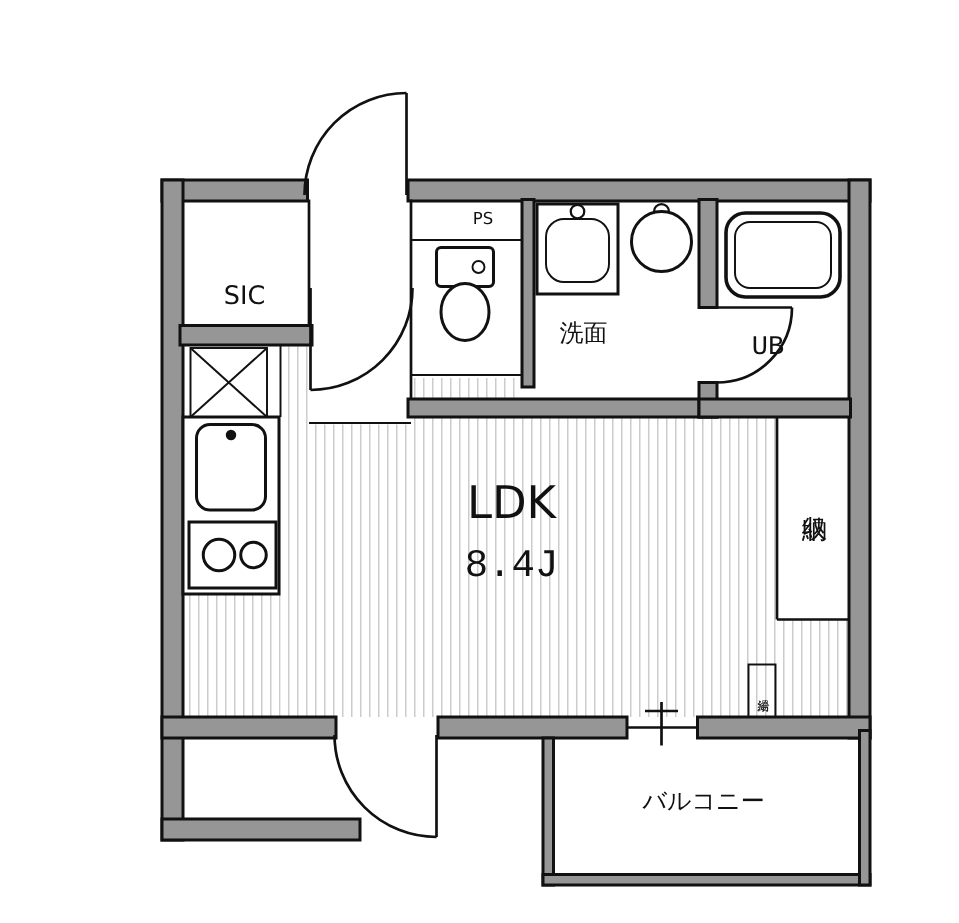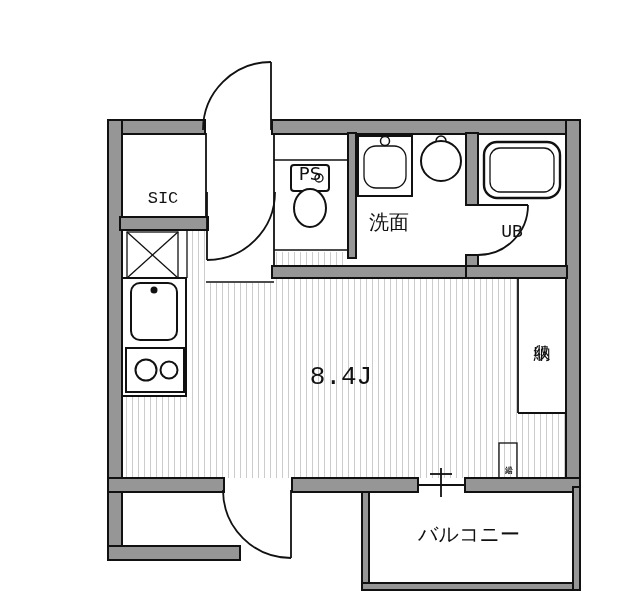--- a/index.html
+++ b/index.html
@@ -120,22 +120,23 @@
 
     <g>
       <line class="ln" x1="418" y1="485" x2="465" y2="485"></line>
       <line class="ln" x1="441" y1="468" x2="441" y2="497"></line>
       <line class="ln" x1="430" y1="474" x2="452" y2="474"></line>
     </g>
 
     <rect class="fxthin" x="499" y="443" width="18" height="35" fill="#ffffff"></rect>
   </svg>
 
-  <div class="label" style="left:163px;top:198px;font-size:17px;font-family:Liberation Mono, monospace;">SIC</div>
-  <div class="label" style="left:310px;top:146px;font-size:18px;margin-top:28px;">PS</div>
-  <div class="label" style="left:389px;top:222px;font-size:20px;">洗面</div>
+  <div class="label" style="left:163px;top:198px;font-size:17px;">SIC</div>
+  <div class="label" style="left:322px;top:146px;font-size:11px;">PS</div>
+  <div class="label" style="left:389px;top:222px;font-size:16px;">洗面</div>
   <div class="label" style="left:512px;top:232px;font-size:18px;font-family:Liberation Mono, monospace;">UB</div>
+  <div class="label" style="left:341px;top:336px;font-size:30px;">LDK</div>
   <div class="label" style="left:341px;top:377px;font-size:26px;font-family:Liberation Mono, monospace;">8.4J</div>
   <div class="label v" style="left:542px;top:331px;font-size:17px;">収納</div>
-  <div class="label" style="left:469px;top:534px;font-size:20px;">バルコニー</div>
+  <div class="label" style="left:469px;top:534px;font-size:16px;">バルコニー</div>
   <div class="label v" style="left:508px;top:460px;font-size:8px;">給湯</div>
 
 </div>
 
 </body></html>

